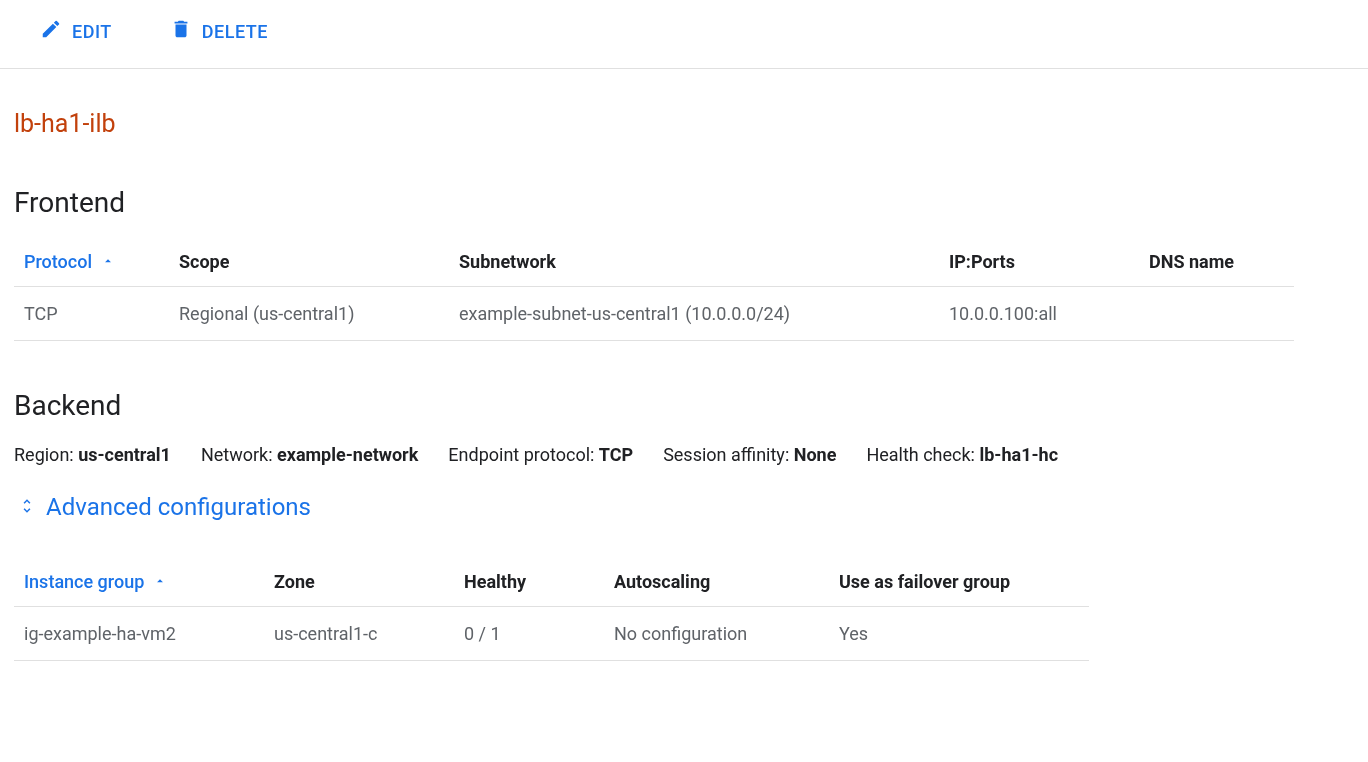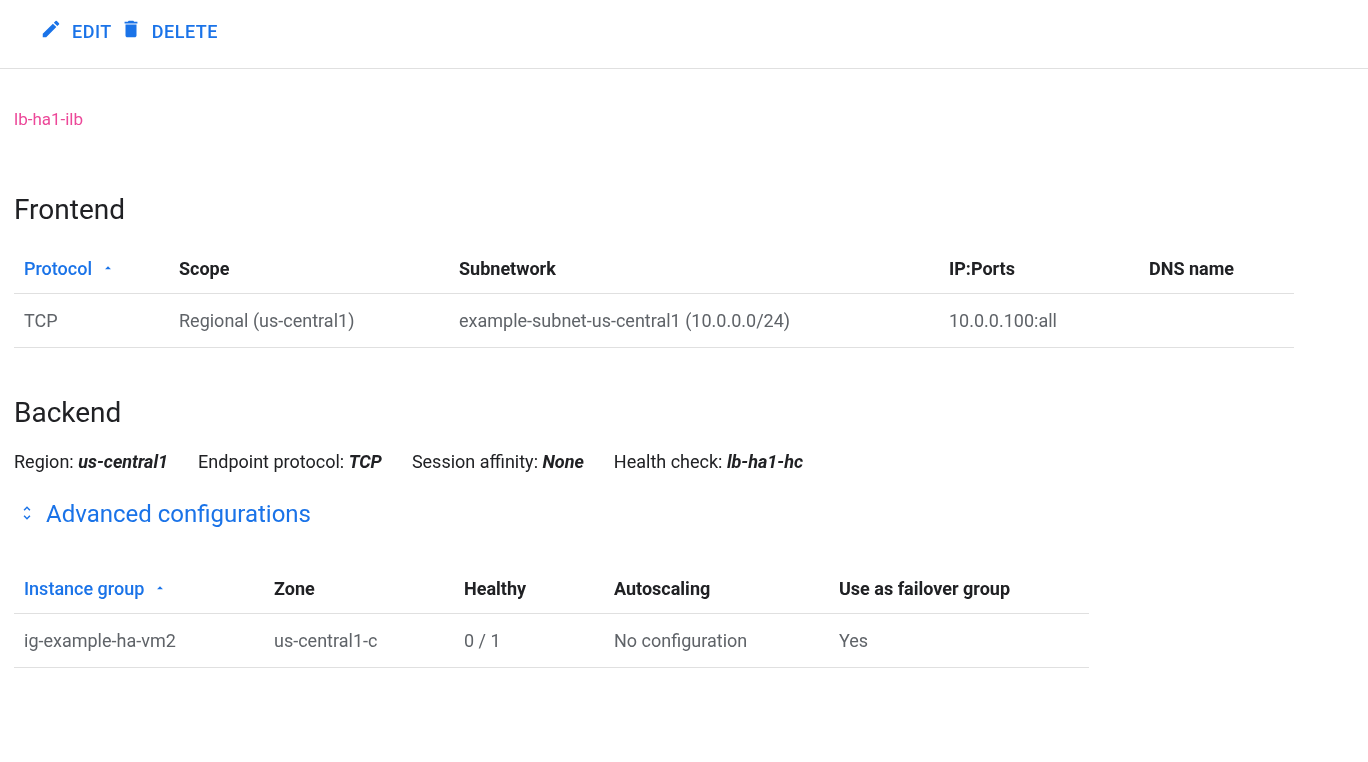--- a/index.html
+++ b/index.html
@@ -22,20 +22,21 @@
     }
     .page-title {
       font-size: 30px;
       font-weight: 400;
       color: #202124;
       letter-spacing: 0;
     }
     .action-group {
       display: flex;
       align-items: center;
+      gap: 50px;
     }
     .action-btn {
       display: flex;
       align-items: center;
       gap: 10px;
       color: #1a73e8;
       font-size: 18px;
       font-weight: 500;
       letter-spacing: 0.5px;
       cursor: pointer;
@@ -43,24 +44,24 @@
     }
     .action-btn svg {
       width: 22px;
       height: 22px;
       fill: #1a73e8;
     }
     .content {
       padding: 40px 14px 0 14px;
     }
     .resource-name {
-      font-size: 17px;
-      font-weight: 400;
-      color: #ec4899;
-      margin-bottom: 64px;
+      font-size: 25px;
+      font-weight: 400;
+      color: #c2410c;
+      margin-bottom: 48px;
     }
     .section-title {
       font-size: 28px;
       font-weight: 400;
       color: #202124;
       margin-bottom: 22px;
     }
     .table {
       width: 100%;
       border-collapse: collapse;
@@ -99,21 +100,20 @@
       gap: 30px;
       font-size: 18px;
       color: #202124;
       margin-bottom: 28px;
     }
     .meta-item .label {
       font-weight: 400;
     }
     .meta-item .value {
       font-weight: 700;
-      font-style: italic;
     }
     .adv-config {
       display: flex;
       align-items: center;
       gap: 10px;
       color: #1a73e8;
       font-size: 24px;
       font-weight: 400;
       cursor: pointer;
       margin-bottom: 40px;
@@ -199,20 +199,23 @@
     </tbody>
   </table>
 
   <div class="section-title">Backend</div>
 
   <div class="meta-row">
     <span class="meta-item">
       <span class="label">Region: </span><span class="value">us-central1</span>
     </span>
     <span class="meta-item">
+      <span class="label">Network: </span><span class="value">example-network</span>
+    </span>
+    <span class="meta-item">
       <span class="label">Endpoint protocol: </span><span class="value">TCP</span>
     </span>
     <span class="meta-item">
       <span class="label">Session affinity: </span><span class="value">None</span>
     </span>
     <span class="meta-item">
       <span class="label">Health check: </span><span class="value">lb-ha1-hc</span>
     </span>
   </div>
 

